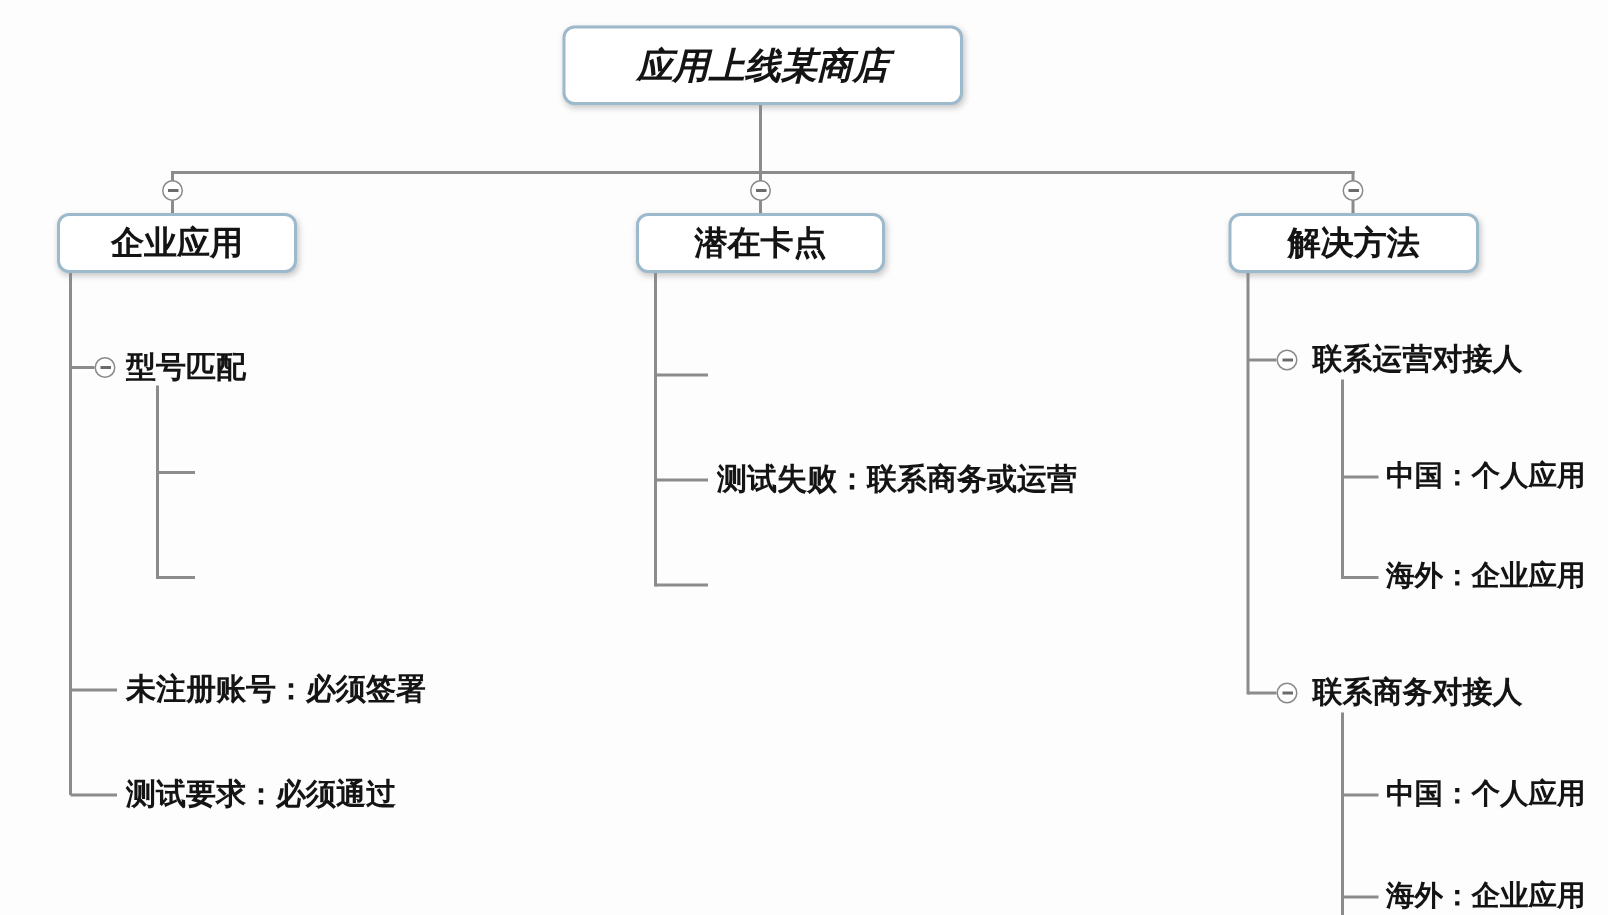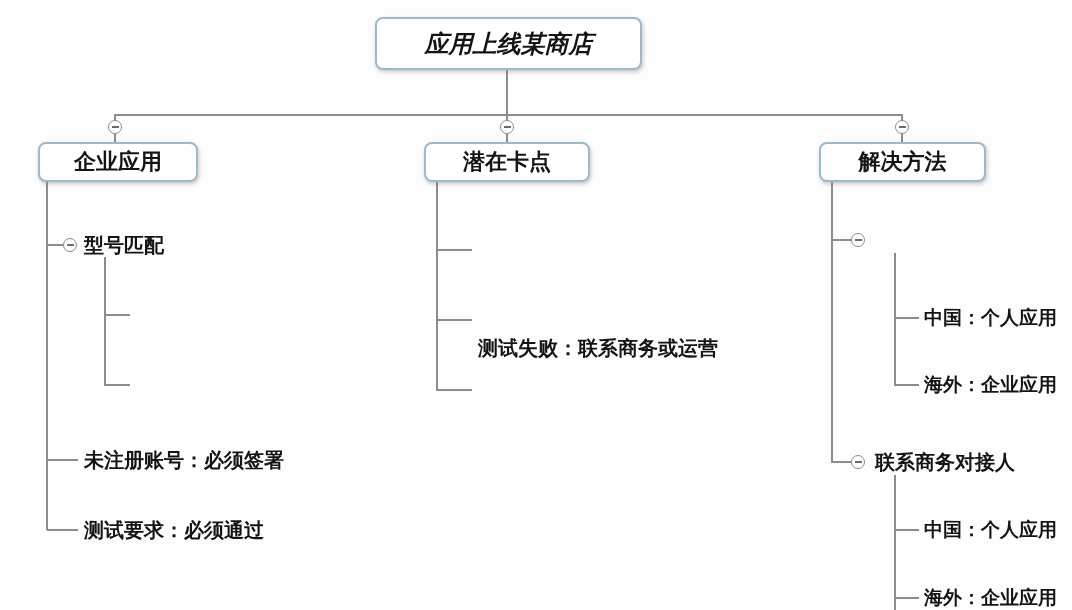--- a/index.html
+++ b/index.html
@@ -91,28 +91,29 @@
   <div class="label lv2" style="left:84px; top:448px;">未注册账号：必须签署</div>
 
   <div class="line hline" style="left:47px; top:529px; width:31px;"></div>
   <div class="label lv2" style="left:84px; top:518px;text-align:center;">测试要求：必须通过</div>
 
   <div class="line vline" style="left:436px; top:182px; height:209px;"></div>
 
   <div class="line hline" style="left:437px; top:249px; width:35px;"></div>
 
   <div class="line hline" style="left:437px; top:319px; width:35px;"></div>
-  <div class="label lv2" style="left:478px; top:308px;margin-top:28px;">测试失败：联系商务或运营</div>
+  <div class="label lv2" style="left:478px; top:308px;">测试失败：联系商务或运营</div>
 
   <div class="line hline" style="left:437px; top:389px; width:35px;"></div>
 
   <div class="line vline" style="left:831px; top:182px; height:281px;"></div>
 
   <div class="line hline" style="left:832px; top:239px; width:19px;"></div>
   <div class="collapse" style="left:851px; top:233px;"></div>
+  <div class="label lv2" style="left:875px; top:228px;">联系运营对接人</div>
 
   <div class="line vline" style="left:894px; top:253px; height:133px;"></div>
   <div class="line hline" style="left:895px; top:317px; width:24px;"></div>
   <div class="label lv3" style="left:924px; top:306px;">中国：个人应用</div>
   <div class="line hline" style="left:895px; top:384px; width:24px;"></div>
   <div class="label lv3" style="left:924px; top:373px;">海外：企业应用</div>
 
   <div class="line hline" style="left:832px; top:461px; width:19px;"></div>
   <div class="collapse" style="left:851px; top:455px;"></div>
   <div class="label lv2" style="left:875px; top:450px;text-align:center;">联系商务对接人</div>

